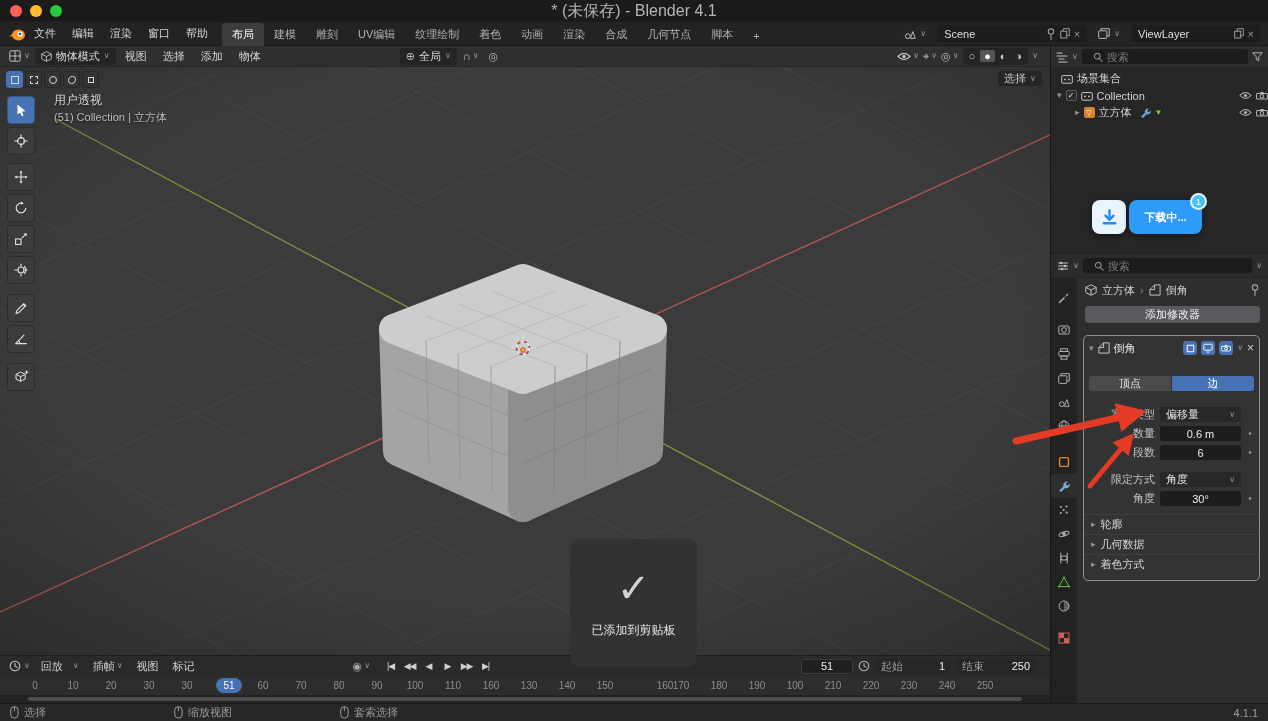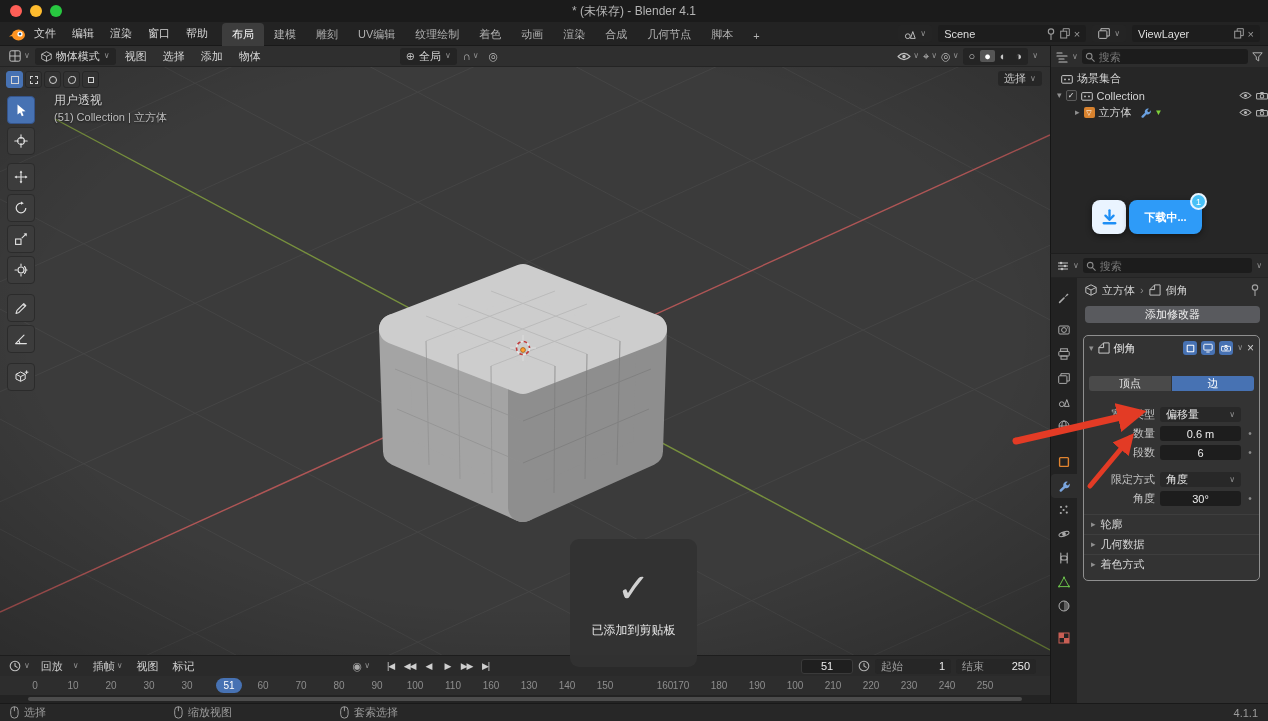--- a/index.html
+++ b/index.html
@@ -7,21 +7,21 @@
    font-family:"Liberation Sans","DejaVu Sans",sans-serif;font-size:11px;color:#c8c8c8;user-select:none}
  .screen,.screen *{box-sizing:border-box}
  .abs{position:absolute}
  .flex{display:flex;align-items:center}
  .grow{flex:1}
  .ic{flex:none;display:block}
  .cdd{font-size:8px;color:#909090;line-height:1;flex:none}
  
  #titlebar{left:0;top:0;width:1268px;height:22px;background:#1b1b1b;display:flex;align-items:center;padding:0 10px}
  .tl{width:12px;height:12px;border-radius:50%;margin-right:8px;flex:none}
- #win-title{position:absolute;left:0;right:0;text-align:center;color:#b4b4b4;font-size:12px}
+ #win-title{position:absolute;left:0;right:0;text-align:center;color:#b4b4b4;font-size:16px}
  
  #topbar{left:0;top:22px;width:1268px;height:24px;background:#232323;display:flex;align-items:center;padding-left:8px;border-bottom:1px solid #191919}
  .menu{padding:0 8px;color:#d4d4d4}
  .wtab{padding:4px 10px;border-radius:4px 4px 0 0;color:#b2b2b2;align-self:flex-end;white-space:nowrap}
  .wtab.active{background:#3d3d3d;color:#fff}
  .chip{display:flex;align-items:center;gap:4px;background:#242424;border-radius:3px;height:17px;padding:0 6px;color:#d8d8d8;flex:none}
  .dfield{display:flex;align-items:center;gap:4px;background:#1d1d1d;border-radius:3px;height:17px;padding:0 6px;color:#dedede;flex:none}
  
  #vp-header{left:0;top:46px;width:1050px;height:21px;background:#2f2f2f;display:flex;align-items:center;gap:2px;padding:0 6px;border-bottom:1px solid #242424}
  
@@ -41,21 +41,21 @@
  .tick{position:absolute;top:4px;width:28px;text-align:center;font-size:10px;color:#8d8d8d}
  #playhead{position:absolute;left:216px;top:2px;width:26px;height:15px;background:#4772b3;border-radius:8px;color:#fff;font-size:10px;display:flex;align-items:center;justify-content:center;z-index:2}
  #scrollstrip{left:0;top:695px;width:1050px;height:8px;background:#232323}
  #scrollthumb{position:absolute;left:28px;top:2px;width:994px;height:4px;border-radius:2px;background:#4c4c4c}
  
  #statusbar{left:0;top:703px;width:1268px;height:18px;background:#272727;border-top:1px solid #191919;display:flex;align-items:center;padding:0 10px;color:#9c9c9c}
  .sbitem{display:flex;align-items:center;gap:5px}
  
  #outliner{left:1050px;top:46px;width:218px;height:207px;background:#262626;border-left:1px solid #161616}
  #outliner-header{height:21px;background:#2d2d2d;display:flex;align-items:center;gap:4px;padding:0 5px}
- .search{flex:1;display:flex;align-items:center;gap:4px;background:#1c1c1c;border-radius:3px;height:15px;padding:0 3px;color:#9a9a9a}
+ .search{flex:1;display:flex;align-items:center;gap:4px;background:#1c1c1c;border-radius:3px;height:15px;padding:0 11px;color:#9a9a9a}
  .search input{background:transparent;border:0;outline:0;width:100%;font:inherit;color:#cfcfcf;padding:0}
  .search input::placeholder{color:#787878}
  .orow{display:flex;align-items:center;gap:4px;height:17px;padding-right:0;color:#d2d2d2}
  .cb{width:11px;height:11px;background:#2c2c2c;border:1px solid #5a5a5a;border-radius:2px;display:flex;align-items:center;justify-content:center;font-size:8px;color:#ececec;flex:none}
  .objchip{width:11px;height:11px;background:#d8822e;border-radius:2px;display:flex;align-items:center;justify-content:center;color:#fff;font-size:7px;flex:none}
  
  #props{left:1050px;top:253px;width:218px;height:450px;background:#2e2e2e;border-left:1px solid #161616;border-top:1px solid #1f1f1f}
  #props-header{height:24px;background:#2b2b2b;border-bottom:1px solid #242424;display:flex;align-items:center;gap:4px;padding:0 6px}
  #ptabs{position:absolute;left:0;top:24px;bottom:0;width:26px;background:#222;padding-top:8px}
  .ptab{width:26px;height:24px;display:flex;align-items:center;justify-content:center;color:#ababab}

